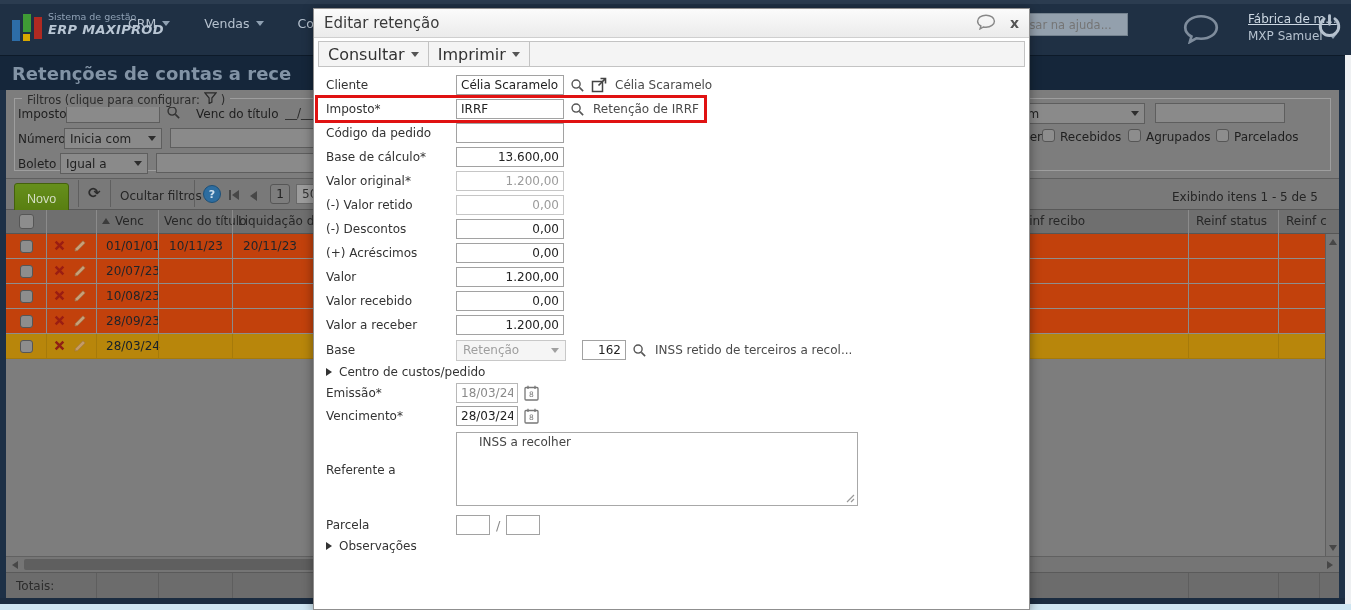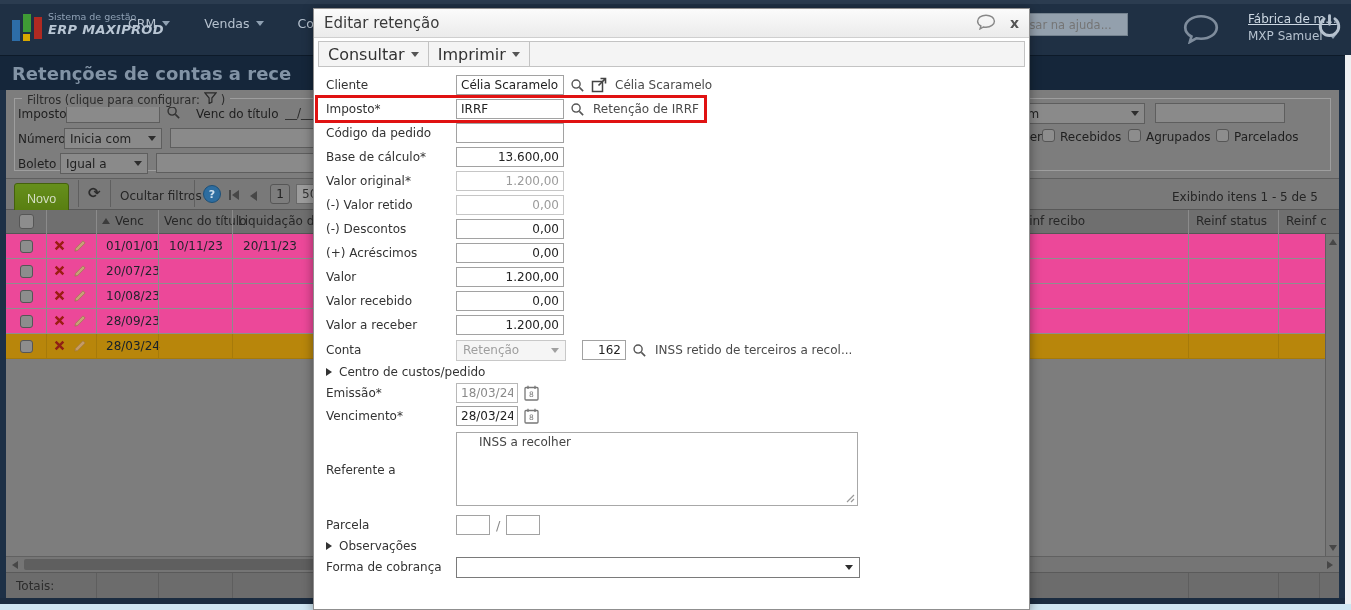--- a/index.html
+++ b/index.html
@@ -37,21 +37,21 @@
   .help-circ{width:18px;height:18px;border-radius:50%;background:#2d6da0;border:1px solid #1d5078;color:#cfe0ee;font-size:11px;font-weight:bold;display:flex;align-items:center;justify-content:center;}
   .pg-tri{width:0;height:0;border-top:5px solid transparent;border-bottom:5px solid transparent;border-right:7px solid #474747;}
   .pg-bar{width:2px;height:10px;background:#474747;}
   .pg-input{width:20px;height:20px;border:1px solid #565656;border-radius:3px;background:#7d7d7d;text-align:center;font-size:12px;color:#222;box-sizing:border-box;font-family:inherit;}
   .pg-size{width:30px;height:20px;border:1px solid #696969;background:#9c9c9c;font-size:12px;color:#333;box-sizing:border-box;padding:2px 0 0 5px;}
   .showing{font-size:12px;color:#252525;}
   
   .gridhead{left:6px;top:210px;width:1333px;height:24px;background:#6f6f6f;border-bottom:1px solid #565656;font-size:12px;color:#272727;}
   .hcell{position:absolute;top:4px;white-space:nowrap;}
   .vline{position:absolute;top:0;width:1px;background:#8b8b8b;}
-  .grow{left:6px;width:1333px;height:25px;background:#ec4899;border-bottom:1px solid #8e8e8e;color:#1e242b;}
+  .grow{left:6px;width:1333px;height:25px;background:#c2410c;border-bottom:1px solid #8e8e8e;color:#1e242b;}
   .grow.sel{background:#b8860b;border-bottom-color:#a67a0a;color:#14202b;}
   .cellv{position:absolute;top:5px;white-space:nowrap;}
   
   .vsb{left:1325px;top:234px;width:14px;height:322px;background:#777;border-left:1px solid #5f5f5f;}
   .hsb{left:6px;top:556px;width:1333px;height:16px;background:#757575;border-top:1px solid #616161;}
   .sb-thumb{background:#5f5f5f;border-radius:2px;}
   .tri-up{width:0;height:0;border-left:4px solid transparent;border-right:4px solid transparent;border-bottom:6px solid #474747;}
   .tri-dn{width:0;height:0;border-left:4px solid transparent;border-right:4px solid transparent;border-top:6px solid #474747;}
   .tri-l{width:0;height:0;border-top:4px solid transparent;border-bottom:4px solid transparent;border-right:6px solid #474747;}
   .tri-r{width:0;height:0;border-top:4px solid transparent;border-bottom:4px solid transparent;border-left:6px solid #474747;}
@@ -418,21 +418,21 @@
     <div class="frow">
       <span class="lb">Valor recebido</span>
       <input class="minp money" value="0,00" style="">
     </div>
     <div class="frow">
       <span class="lb">Valor a receber</span>
       <input class="minp money" value="1.200,00" style="">
     </div>
 
     <div class="frow" style="height:26px;">
-      <span class="lb">Conta</span>
+      <span class="lb">Base</span>
       <div class="msel">
         <span>Retenção</span>
         <span class="caret-gy"></span>
       </div>
       <input class="minp code" style="margin-left: 16px;" value="162">
       <span class="icon-gap">
           <svg width="15" height="15" viewBox="0 0 16 16">
             <circle cx="6.5" cy="6.5" r="4.3" fill="none" stroke="#555" stroke-width="1.5"></circle>
             <line x1="10" y1="10" x2="14" y2="14" stroke="#555" stroke-width="1.7"></line>
           </svg>
@@ -487,21 +487,14 @@
       <input class="minp" style="width: 34px;" value="">
       <span class="slash">/</span>
       <input class="minp" style="width: 34px;" value="">
     </div>
 
     <div class="coll">
       <span class="tri-coll"></span>
       <span>Observações</span>
     </div>
 
-    <div class="frow">
-      <span class="lb">Forma de cobrança</span>
-      <div class="bigsel">
-        <span></span>
-        <span class="caret-dk"></span>
-      </div>
-    </div>
   </div>
 </div>
 
 </body></html>

